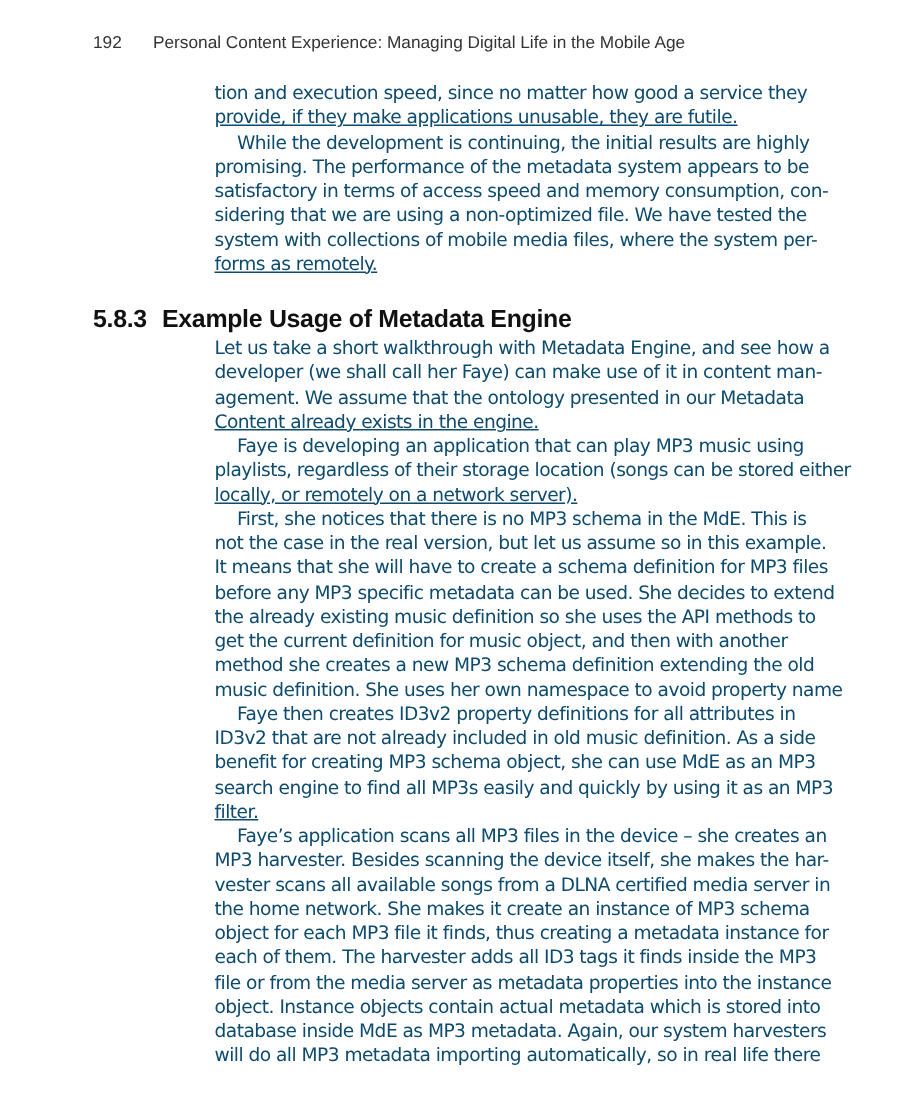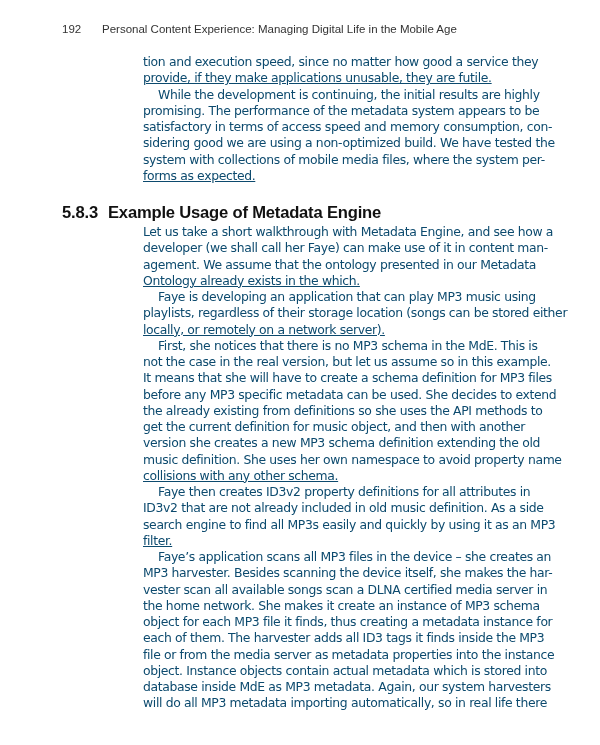--- a/index.html
+++ b/index.html
@@ -37,63 +37,63 @@
 
 <div class="block" id="top-block" style="top:54px;">
     <div>
       <span class="line">tion and execution speed, since no matter how good a service they</span>
       <span class="line last">provide, if they make applications unusable, they are futile.</span>
     </div>
     <div>
       <span class="line indent">While the development is continuing, the initial results are highly</span>
       <span class="line">promising. The performance of the metadata system appears to be</span>
       <span class="line">satisfactory in terms of access speed and memory consumption, con-</span>
-      <span class="line">sidering good we are using a non-optimized build. We have tested the</span>
+      <span class="line">sidering that we are using a non-optimized file. We have tested the</span>
       <span class="line">system with collections of mobile media files, where the system per-</span>
-      <span class="line last">forms as expected.</span>
+      <span class="line last">forms as remotely.</span>
     </div>
   </div>
 
 <div class="section-heading">
   <span class="sec-num">5.8.3</span><span>Example Usage of Metadata Engine</span>
 </div>
 
 <div class="block" id="section-block" style="top:224px;">
     <div>
       <span class="line">Let us take a short walkthrough with Metadata Engine, and see how a</span>
       <span class="line">developer (we shall call her Faye) can make use of it in content man-</span>
       <span class="line">agement. We assume that the ontology presented in our Metadata</span>
-      <span class="line last">Ontology already exists in the which.</span>
+      <span class="line last">Content already exists in the engine.</span>
     </div>
     <div>
       <span class="line indent">Faye is developing an application that can play MP3 music using</span>
       <span class="line">playlists, regardless of their storage location (songs can be stored either</span>
       <span class="line last">locally, or remotely on a network server).</span>
     </div>
     <div>
       <span class="line indent">First, she notices that there is no MP3 schema in the MdE. This is</span>
       <span class="line">not the case in the real version, but let us assume so in this example.</span>
       <span class="line">It means that she will have to create a schema definition for MP3 files</span>
       <span class="line">before any MP3 specific metadata can be used. She decides to extend</span>
-      <span class="line">the already existing from definitions so she uses the API methods to</span>
+      <span class="line">the already existing music definition so she uses the API methods to</span>
       <span class="line">get the current definition for music object, and then with another</span>
-      <span class="line">version she creates a new MP3 schema definition extending the old</span>
+      <span class="line">method she creates a new MP3 schema definition extending the old</span>
       <span class="line">music definition. She uses her own namespace to avoid property name</span>
-      <span class="line last">collisions with any other schema.</span>
     </div>
     <div>
       <span class="line indent">Faye then creates ID3v2 property definitions for all attributes in</span>
       <span class="line">ID3v2 that are not already included in old music definition. As a side</span>
+      <span class="line">benefit for creating MP3 schema object, she can use MdE as an MP3</span>
       <span class="line">search engine to find all MP3s easily and quickly by using it as an MP3</span>
       <span class="line last">filter.</span>
     </div>
     <div>
       <span class="line indent">Faye’s application scans all MP3 files in the device – she creates an</span>
       <span class="line">MP3 harvester. Besides scanning the device itself, she makes the har-</span>
-      <span class="line">vester scan all available songs scan a DLNA certified media server in</span>
+      <span class="line">vester scans all available songs from a DLNA certified media server in</span>
       <span class="line">the home network. She makes it create an instance of MP3 schema</span>
       <span class="line">object for each MP3 file it finds, thus creating a metadata instance for</span>
       <span class="line">each of them. The harvester adds all ID3 tags it finds inside the MP3</span>
       <span class="line">file or from the media server as metadata properties into the instance</span>
       <span class="line">object. Instance objects contain actual metadata which is stored into</span>
       <span class="line">database inside MdE as MP3 metadata. Again, our system harvesters</span>
       <span class="line">will do all MP3 metadata importing automatically, so in real life there</span>
     </div>
   </div>
 

